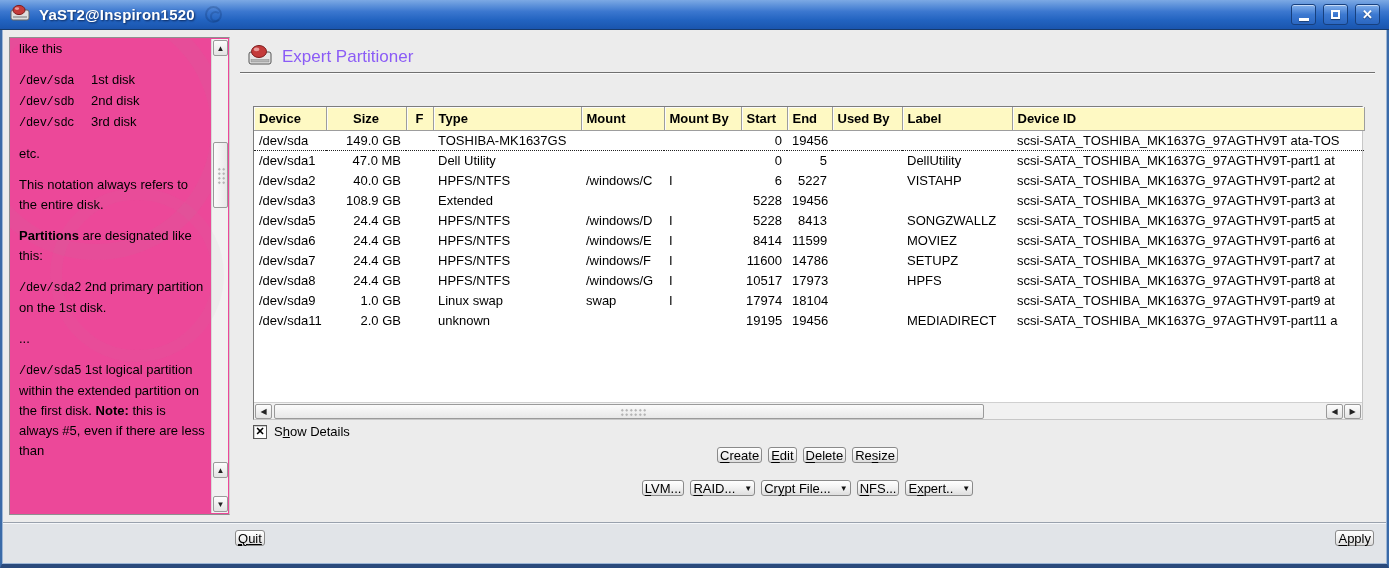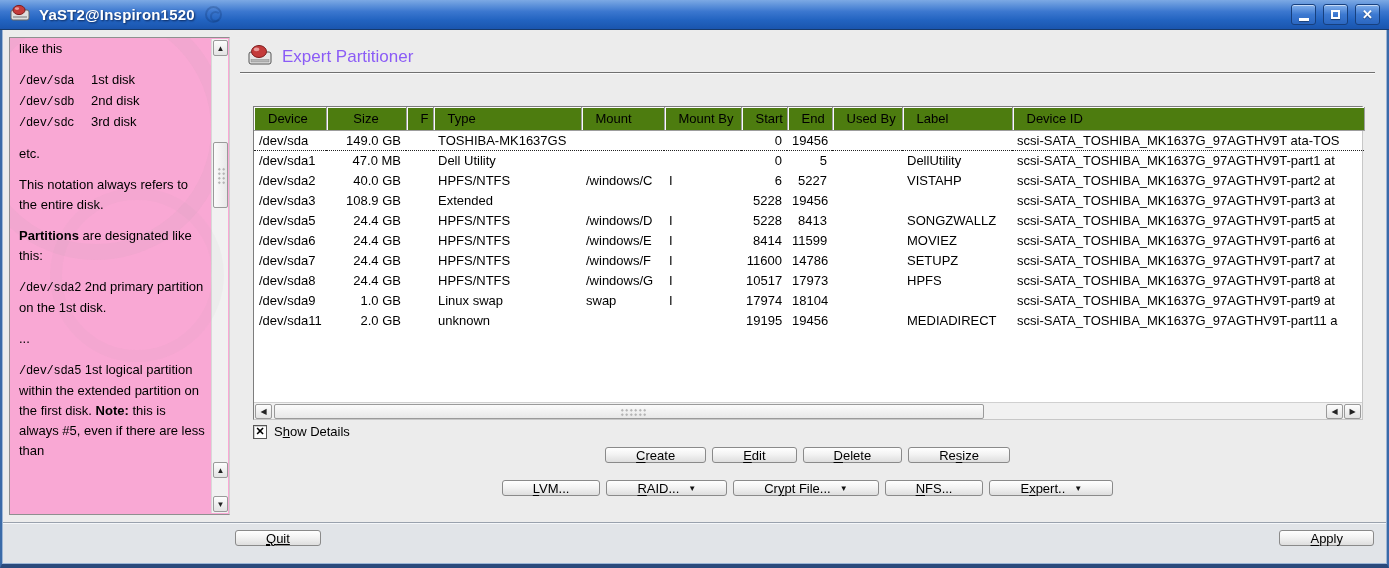--- a/index.html
+++ b/index.html
@@ -26,21 +26,21 @@
   .win-btn { width:25px; height:21px; border-radius:3px; cursor:default;
     background:linear-gradient(#84b1ec, #3c79d1 50%, #2b67c1);
     border:1px solid #17407e; box-shadow:inset 0 1px 0 rgba(255,255,255,.55);
     display:flex; align-items:center; justify-content:center; color:#fff; }
   .glyph-min { width:10px; height:3px; background:#fff; margin-top:9px; box-shadow:0 1px 1px rgba(0,0,0,.4); }
   .glyph-max { width:9px; height:9px; border:2px solid #fff; box-shadow:0 1px 1px rgba(0,0,0,.4); }
   .glyph-close { font-size:13px; font-weight:bold; line-height:1; text-shadow:0 1px 1px rgba(0,0,0,.4); }
 
   
   #help-panel { position:absolute; left:9px; top:37px; width:221px; height:478px;
-    background:#f9a8d4; border:1px solid #8f8f8f; border-right-color:#cfcfcf; overflow:hidden; }
+    background:#ec4899; border:1px solid #8f8f8f; border-right-color:#cfcfcf; overflow:hidden; }
   #help-panel::before { content:""; position:absolute; left:-45px; top:-40px; width:230px; height:230px;
     border-radius:50%; border:16px solid rgba(150,150,150,.07); }
   #help-panel::after { content:""; position:absolute; left:40px; top:150px; width:150px; height:150px;
     border-radius:50%; border:12px solid rgba(150,150,150,.05); }
   .help-text { position:absolute; left:9px; top:4px; width:186px; font-size:13px; line-height:20px; color:#000; }
   .help-text p { margin-bottom:11px; }
   .help-text .mono { font-family:"Liberation Mono", monospace; font-size:12px; letter-spacing:-0.3px; }
   .help-text b { font-weight:bold; }
   .disk-row .mono { display:inline-block; min-width:72px; }
 
@@ -62,21 +62,21 @@
   
   #main-header { position:absolute; left:248px; top:44px; display:flex; align-items:center; gap:10px; }
   #page-title { font-size:17px; font-weight:normal; color:#8b5cf6; }
   #header-rule { position:absolute; left:240px; top:72px; width:1135px; height:2px;
     border-top:1px solid #707070; border-bottom:1px solid #fbfbfb; }
 
   
   #table-frame { position:absolute; left:253px; top:106px; width:1110px; height:314px;
     background:#fff; border:1px solid #7d7d7d; border-bottom-color:#c7c7c7; border-right-color:#c7c7c7; }
   #ptable { border-collapse:collapse; table-layout:fixed; width:1108px; font-size:13px; }
-  #ptable th { background:#4d7c0f; font-weight:normal; text-align:left; height:23px; padding:0 14px;
+  #ptable th { background:#fef9c3; font-weight:bold; text-align:left; height:23px; padding:0 5px;
     border-right:1px solid #9d9d9d; border-bottom:1px solid #9d9d9d;
     box-shadow:inset 1px 1px 0 #fbfbfb; white-space:nowrap; overflow:hidden; cursor:default; }
   #ptable th.center { text-align:center; }
   #ptable td { height:20px; padding:0 5px; white-space:nowrap; overflow:hidden; cursor:default; }
   #ptable td.num { text-align:right; }
   #ptable tr.selected td { border-top:1px dotted #222; border-bottom:1px dotted #222; }
 
   
   .hscroll { position:absolute; left:0; bottom:0; width:1108px; height:17px; background:#f1f1f1;
     border-top:1px solid #d0d0d0; display:flex; align-items:center; }
@@ -91,21 +91,21 @@
 
   
   #show-details { position:absolute; left:253px; top:424px; display:flex; align-items:center; gap:7px; font-size:13px; }
   .checkbox { width:14px; height:14px; background:#fff; border:1px solid #555;
     box-shadow:inset 1px 1px 0 #cfcfcf; display:flex; align-items:center; justify-content:center;
     font-size:11px; font-weight:bold; line-height:1; color:#000; cursor:default; }
 
   .btn-row { position:absolute; left:235px; width:1145px; display:flex; justify-content:center; gap:6px; }
   #action-row { top:447px; }
   #feature-row { top:480px; }
-  .btn { height:16px; padding:0 30px; display:inline-flex; align-items:center; justify-content:center;
+  .btn { height:16px; padding:0 2px; display:inline-flex; align-items:center; justify-content:center;
     background:linear-gradient(#ffffff,#f3f3f3 45%,#dedede); border:1px solid #8a8a8a; border-radius:3px;
     font-size:13px; color:#000; cursor:default; white-space:nowrap; }
   .btn u { text-underline-offset:2px; }
   .dd-arrow { font-size:8px; margin-left:9px; color:#111; }
 
   
   #footer { position:absolute; left:2px; right:2px; top:522px; bottom:4px; background:#e1e4e8;
     border-top:1px solid #99a1ad; box-shadow:inset 0 1px 0 #f5f7fa; z-index:10; }
   #quit-button { position:absolute; left:233px; top:7px;text-decoration:underline; }
   #apply-button { position:absolute; right:13px; top:7px; }

